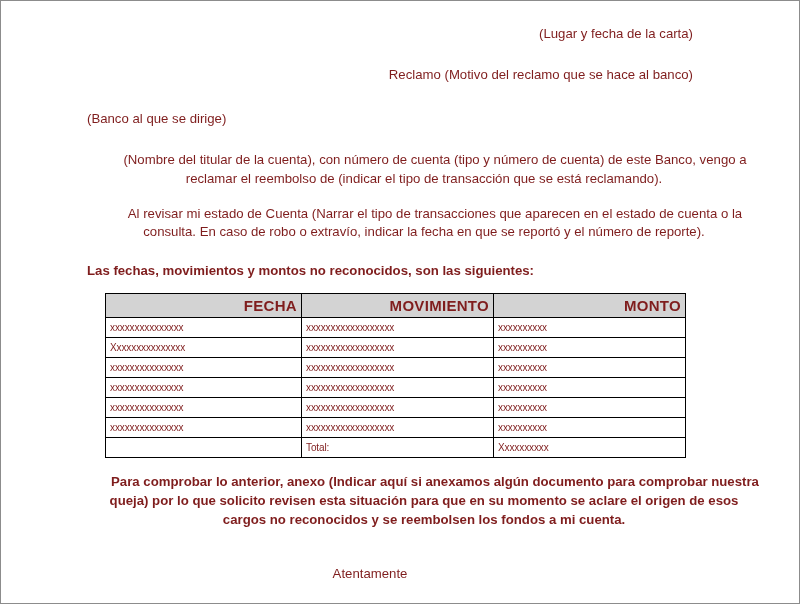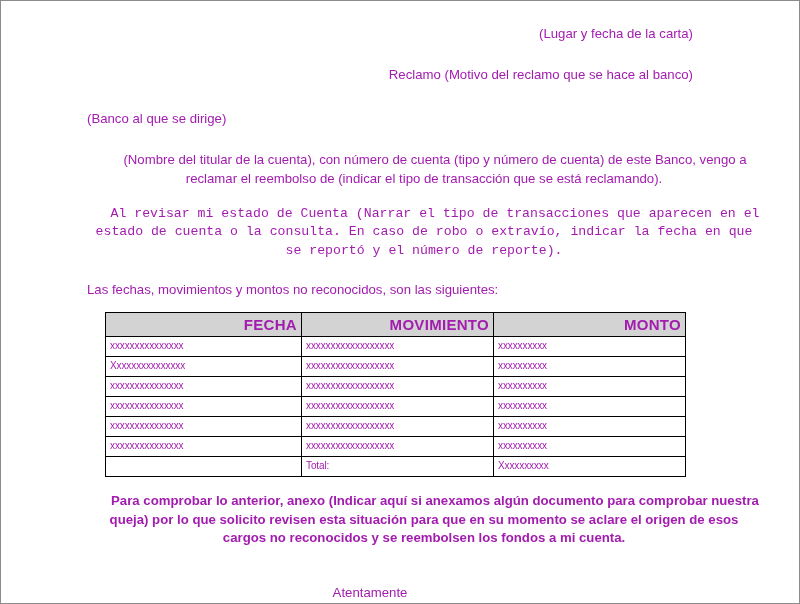--- a/index.html
+++ b/index.html
@@ -21,21 +21,21 @@
   }
   .sheet {
     position: absolute;
     left: 0;
     top: 0;
     right: 0;
     bottom: 0;
     padding: 24px 38px 10px 38px;
     box-sizing: border-box;
     font-size: 13.2px;
-    color: #a21caf;
+    color: #7f1d1d;
     line-height: 1.42;
   }
   .line-right {
     text-align: right;
     padding-right: 68px;
     margin: 0 0 22px 0;
   }
   .line-right.second {
     padding-right: 68px;
     margin-bottom: 26px;
@@ -48,25 +48,25 @@
     margin: 0 0 16px 0;
     padding-left: 48px;
     text-align: center;
   }
   .para .indent {
     display: inline-block;
     width: 22px;
   }
   .para-tight {
     margin-bottom: 20px;
-    font-family: Liberation Mono, monospace;
   }
   .list-intro {
     margin: 0 0 12px 0;
     padding-left: 48px;
+    font-weight: bold;
   }
   table.claims {
     border-collapse: collapse;
     margin: 0 0 0 66px;
     width: 580px;
     table-layout: fixed;
     font-size: 13px;
   }
   table.claims td, table.claims th {
     border: 1px solid #000000;

